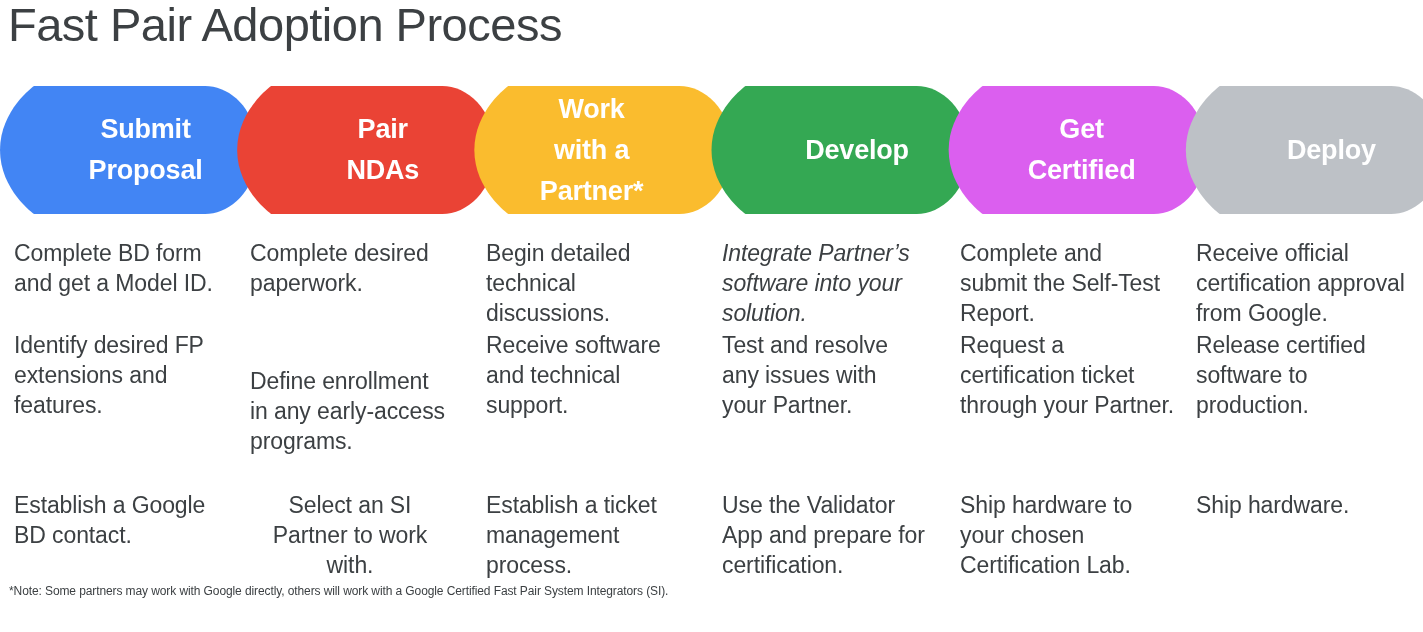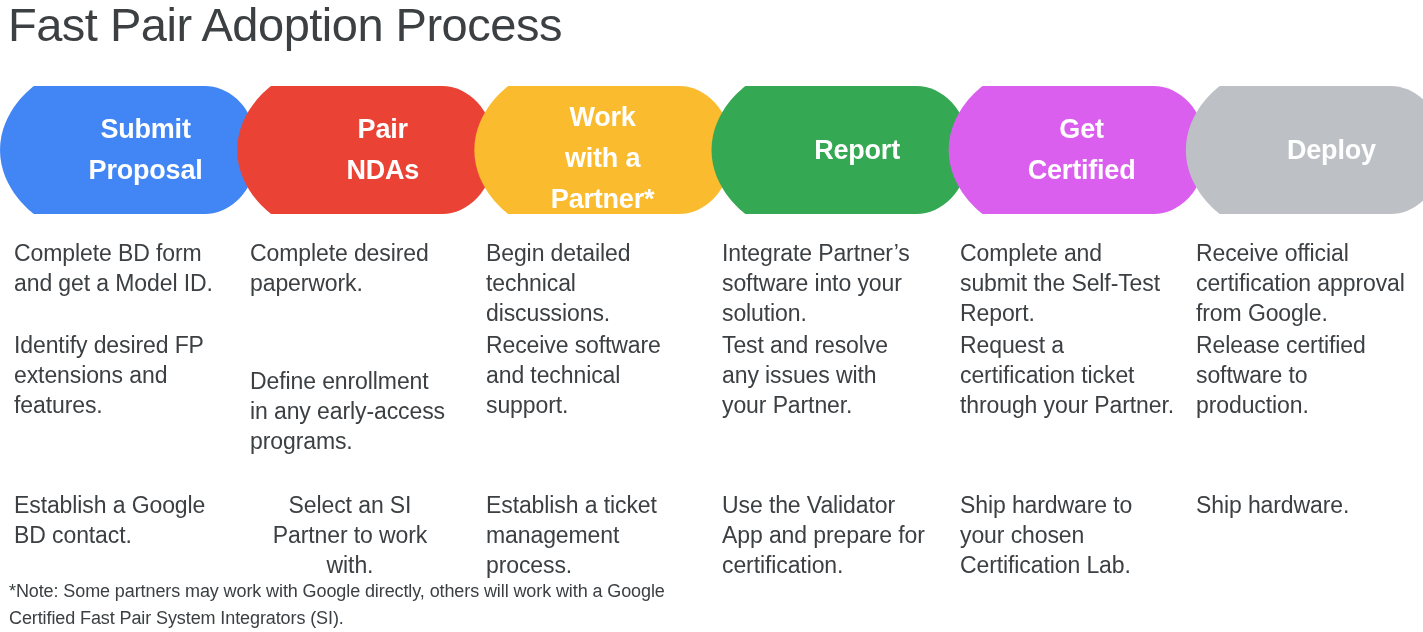--- a/index.html
+++ b/index.html
@@ -84,21 +84,21 @@
   .col-item.r0 { top: 0px; }
   .col-item.r1 { top: 92px; }
   .col-item.r2 { top: 224px; margin-top: 28px; }
 
   
   #footnote {
     position: absolute;
     left: 9px;
     top: 578px;
     width: 700px;
-    font-size: 18px;
+    font-size: 12px;
     line-height: 27px;
     color: #3c4043;
     letter-spacing: -0.1px;
   }
 </style>
 </head>
 <body>
 
 <div id="page-title">Fast Pair Adoption Process</div>
 
@@ -109,24 +109,24 @@
       <path d="M 508.3333333333333 0 L 679.5 0 C 703.5 0 731.5 22 731.5 64 C 731.5 106 703.5 128 679.5 128 L 508.3333333333333 128 C 508.3333333333333 128 474.3333333333333 104 474.3333333333333 64 C 474.3333333333333 24 508.3333333333333 0 508.3333333333333 0 Z" fill="#FABC2E"></path>
       <path d="M 745.5 0 L 916.6666666666666 0 C 940.6666666666666 0 968.6666666666666 22 968.6666666666666 64 C 968.6666666666666 106 940.6666666666666 128 916.6666666666666 128 L 745.5 128 C 745.5 128 711.5 104 711.5 64 C 711.5 24 745.5 0 745.5 0 Z" fill="#34A853"></path>
       <path d="M 982.6666666666666 0 L 1153.8333333333333 0 C 1177.8333333333333 0 1205.8333333333333 22 1205.8333333333333 64 C 1205.8333333333333 106 1177.8333333333333 128 1153.8333333333333 128 L 982.6666666666666 128 C 982.6666666666666 128 948.6666666666666 104 948.6666666666666 64 C 948.6666666666666 24 982.6666666666666 0 982.6666666666666 0 Z" fill="#DB5FEF"></path>
       <path d="M 1219.8333333333333 0 L 1391 0 C 1415 0 1443 22 1443 64 C 1443 106 1415 128 1391 128 L 1219.8333333333333 128 C 1219.8333333333333 128 1185.8333333333333 104 1185.8333333333333 64 C 1185.8333333333333 24 1219.8333333333333 0 1219.8333333333333 0 Z" fill="#BDC1C6"></path>
     </svg>
   <div id="stage-labels">
       <div class="stage-label" style="left: 34px; width: 223.167px; color: rgb(255, 255, 255);">Submit
 Proposal</div>
       <div class="stage-label" style="left: 271.167px; width: 223.167px; color: rgb(255, 255, 255);">Pair
 NDAs</div>
-      <div class="stage-label" style="left: 491px; width: 223.167px; color: rgb(255, 255, 255); margin-top: 8px;">Work
+      <div class="stage-label" style="left: 480px; width: 223.167px; color: rgb(255, 255, 255);">Work
 with a
 Partner*</div>
-      <div class="stage-label" style="left: 745.5px; width: 223.167px; color: rgb(255, 255, 255);">Report</div>
+      <div class="stage-label" style="left: 745.5px; width: 223.167px; color: rgb(255, 255, 255);">Develop</div>
       <div class="stage-label" style="left: 970px; width: 223.167px; color: rgb(255, 255, 255);">Get
 Certified</div>
       <div class="stage-label" style="left: 1219.83px; width: 223.167px; color: rgb(255, 255, 255);">Deploy</div>
     </div>
 </div>
 
 <div id="columns">
     <div class="column" style="left: 14px; width: 218px;">
       <div class="col-item r0" style="width: 218px;">Complete BD form and get a Model ID.</div>
       <div class="col-item r1" style="width: 218px;">Identify desired FP extensions and features.</div>
@@ -136,21 +136,21 @@
       <div class="col-item r0" style="width: 200px;">Complete desired paperwork.</div>
       <div class="col-item r1" style="width: 200px; margin-top: 36px;">Define enrollment in any early-access programs.</div>
       <div class="col-item r2" style="width: 200px; text-align: center;">Select an SI Partner to work with.</div>
     </div>
     <div class="column" style="left: 486px; width: 215px;">
       <div class="col-item r0" style="width: 215px;">Begin detailed technical discussions.</div>
       <div class="col-item r1" style="width: 215px;">Receive software and technical support.</div>
       <div class="col-item r2" style="width: 215px;">Establish a ticket management process.</div>
     </div>
     <div class="column" style="left: 722px; width: 205px;">
-      <div class="col-item r0" style="width: 205px;">Integrate Partner’s software into your solution.</div>
+      <div class="col-item r0" style="width: 205px; font-style: italic;">Integrate Partner’s software into your solution.</div>
       <div class="col-item r1" style="width: 205px;">Test and resolve any issues with your Partner.</div>
       <div class="col-item r2" style="width: 205px;">Use the Validator App and prepare for certification.</div>
     </div>
     <div class="column" style="left: 960px; width: 215px;">
       <div class="col-item r0" style="width: 215px;">Complete and submit the Self-Test Report.</div>
       <div class="col-item r1" style="width: 215px;">Request a certification ticket through your Partner.</div>
       <div class="col-item r2" style="width: 215px;">Ship hardware to your chosen Certification Lab.</div>
     </div>
     <div class="column" style="left: 1196px; width: 210px;">
       <div class="col-item r0" style="width: 210px;">Receive official certification approval from Google.</div>

